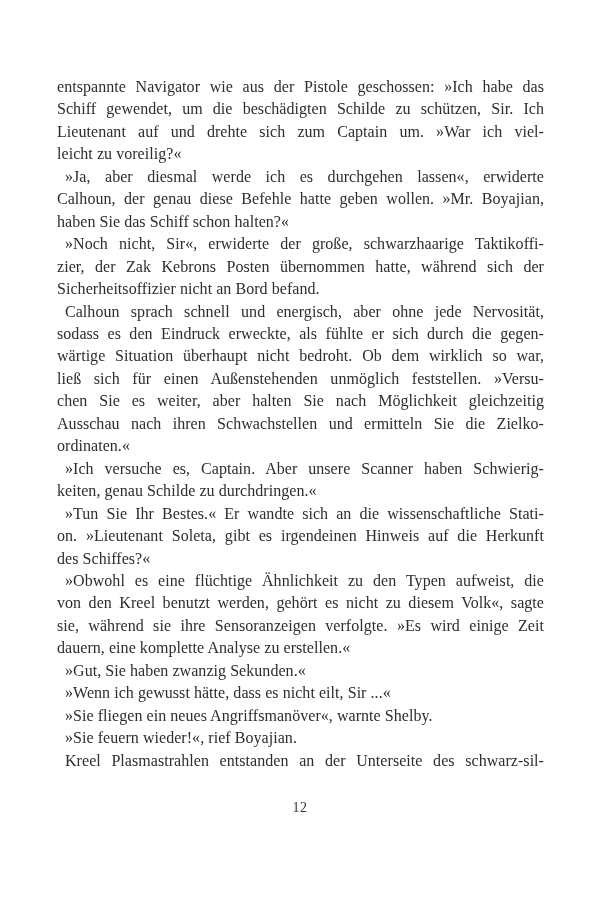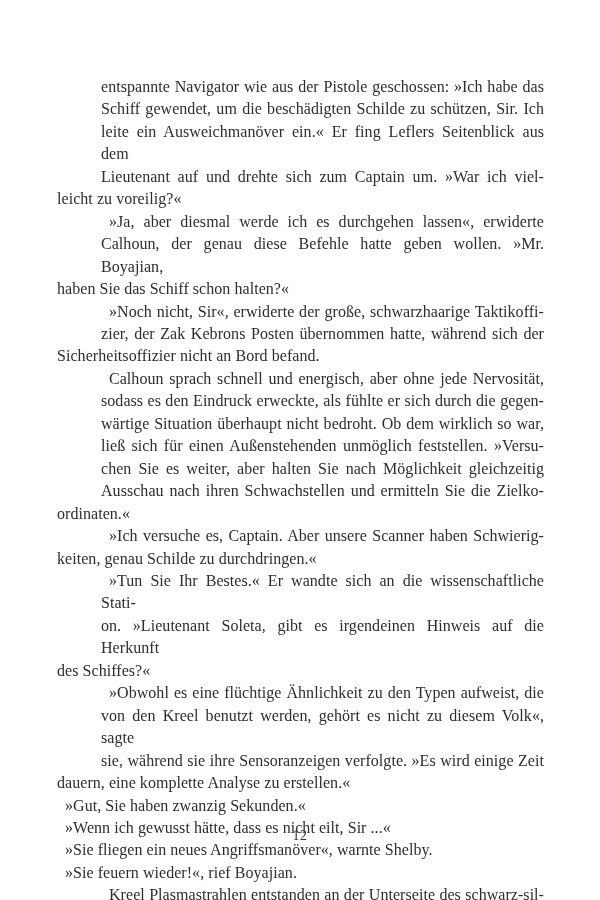--- a/index.html
+++ b/index.html
@@ -29,46 +29,44 @@
     line-height: 22.45px;
     letter-spacing: 0.05px;
   }
   .line {
     text-align: justify;
     text-align-last: left;
     white-space: normal;
   }
   .line.just {
     text-align-last: justify;
-    margin-left: 44px;
   }
   .line.indent {
     text-indent: 8px;
   }
   .page-number {
     position: absolute;
-    top: 828px;
+    top: 800px;
     left: 0;
     width: 600px;
     text-align: center;
     color: #333333;
     font-size: 14px;
     line-height: 16px;
     letter-spacing: 0.5px;
   }
 </style>
 </head>
 <body>
 
 <div class="book-page">
   <div class="text-block">
       <div>
         <div class="line just">entspannte Navigator wie aus der Pistole geschossen: »Ich habe das</div>
         <div class="line just">Schiff gewendet, um die beschädigten Schilde zu schützen, Sir. Ich</div>
-        <div class="line just">leite ein Ausweichmanöver ein.« Er fing Leflers Seitenblick aus dem</div>
         <div class="line just">Lieutenant auf und drehte sich zum Captain um. »War ich viel-</div>
         <div class="line">leicht zu voreilig?«</div>
       </div>
       <div>
         <div class="line just indent">»Ja, aber diesmal werde ich es durchgehen lassen«, erwiderte</div>
         <div class="line just">Calhoun, der genau diese Befehle hatte geben wollen. »Mr. Boyajian,</div>
         <div class="line">haben Sie das Schiff schon halten?«</div>
       </div>
       <div>
         <div class="line just indent">»Noch nicht, Sir«, erwiderte der große, schwarzhaarige Taktikoffi-</div>

